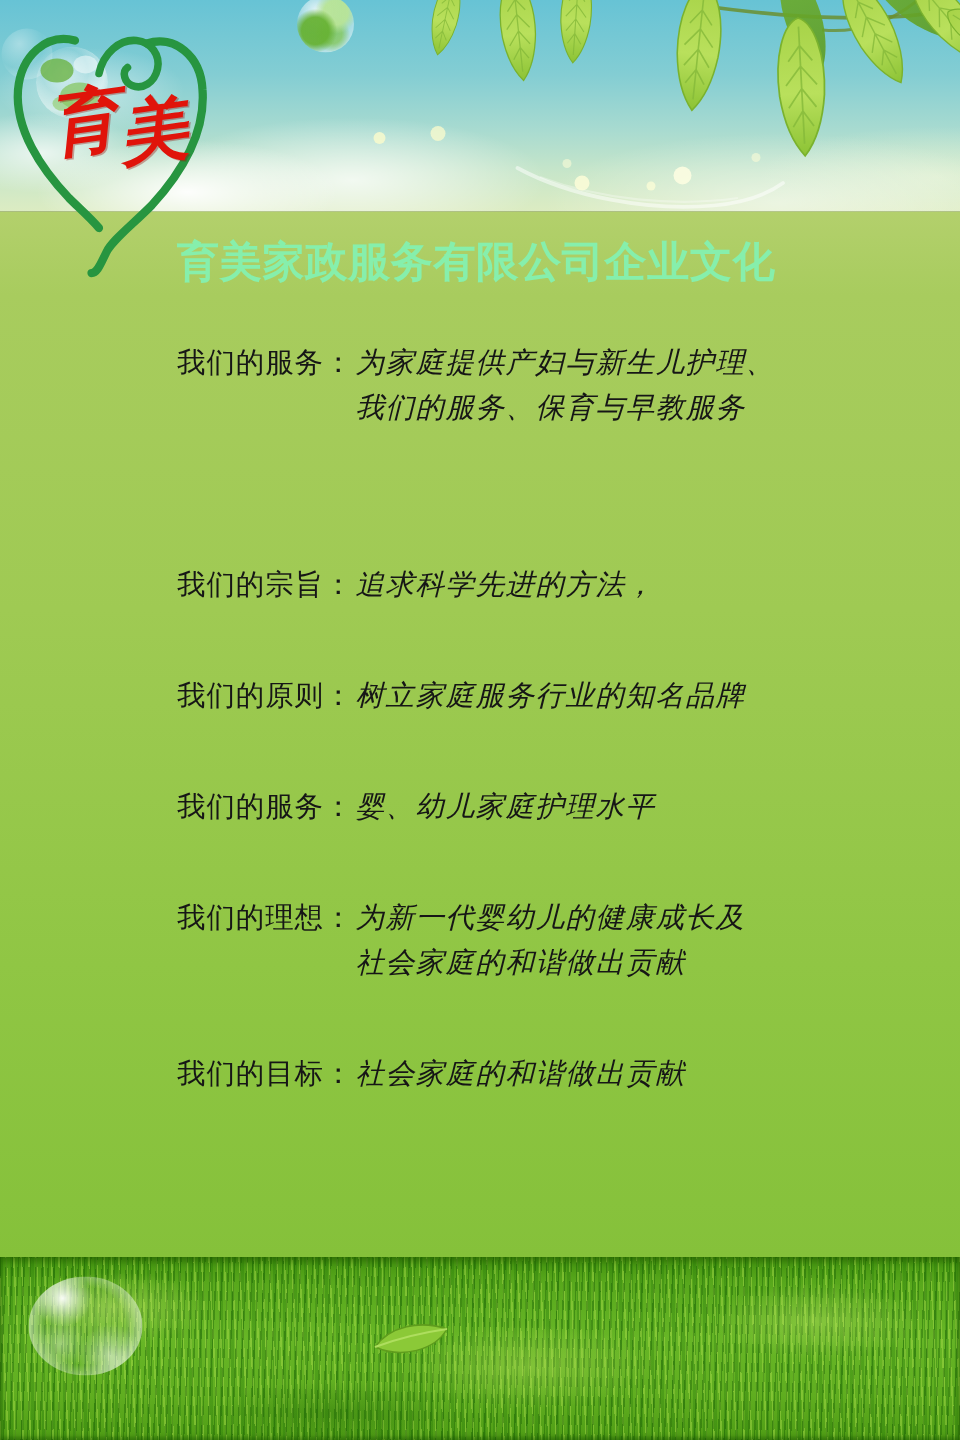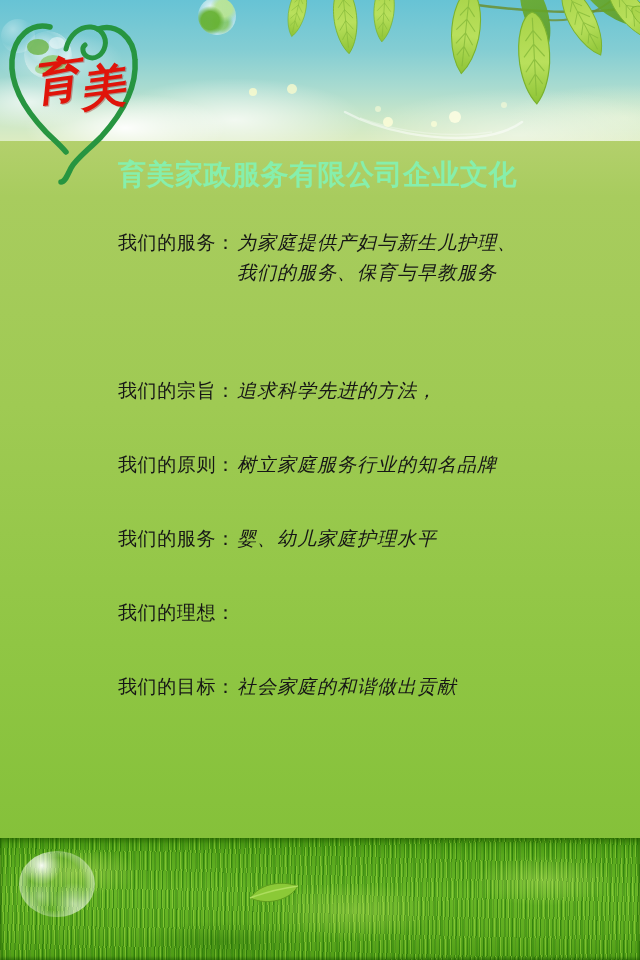--- a/index.html
+++ b/index.html
@@ -209,20 +209,24 @@
 
     <div class="item">
       <div class="label">我们的服务：</div>
       <div class="lines">
         <div class="line">婴、幼儿家庭护理水平</div>
       </div>
     </div>
 
     <div class="item">
       <div class="label">我们的理想：</div>
+      <div class="lines">
+        <div class="line">为新一代婴幼儿的健康成长及</div>
+        <div class="line">社会家庭的和谐做出贡献</div>
+      </div>
     </div>
 
     <div class="item">
       <div class="label">我们的目标：</div>
       <div class="lines">
         <div class="line">社会家庭的和谐做出贡献</div>
       </div>
     </div>
   </div>
 

